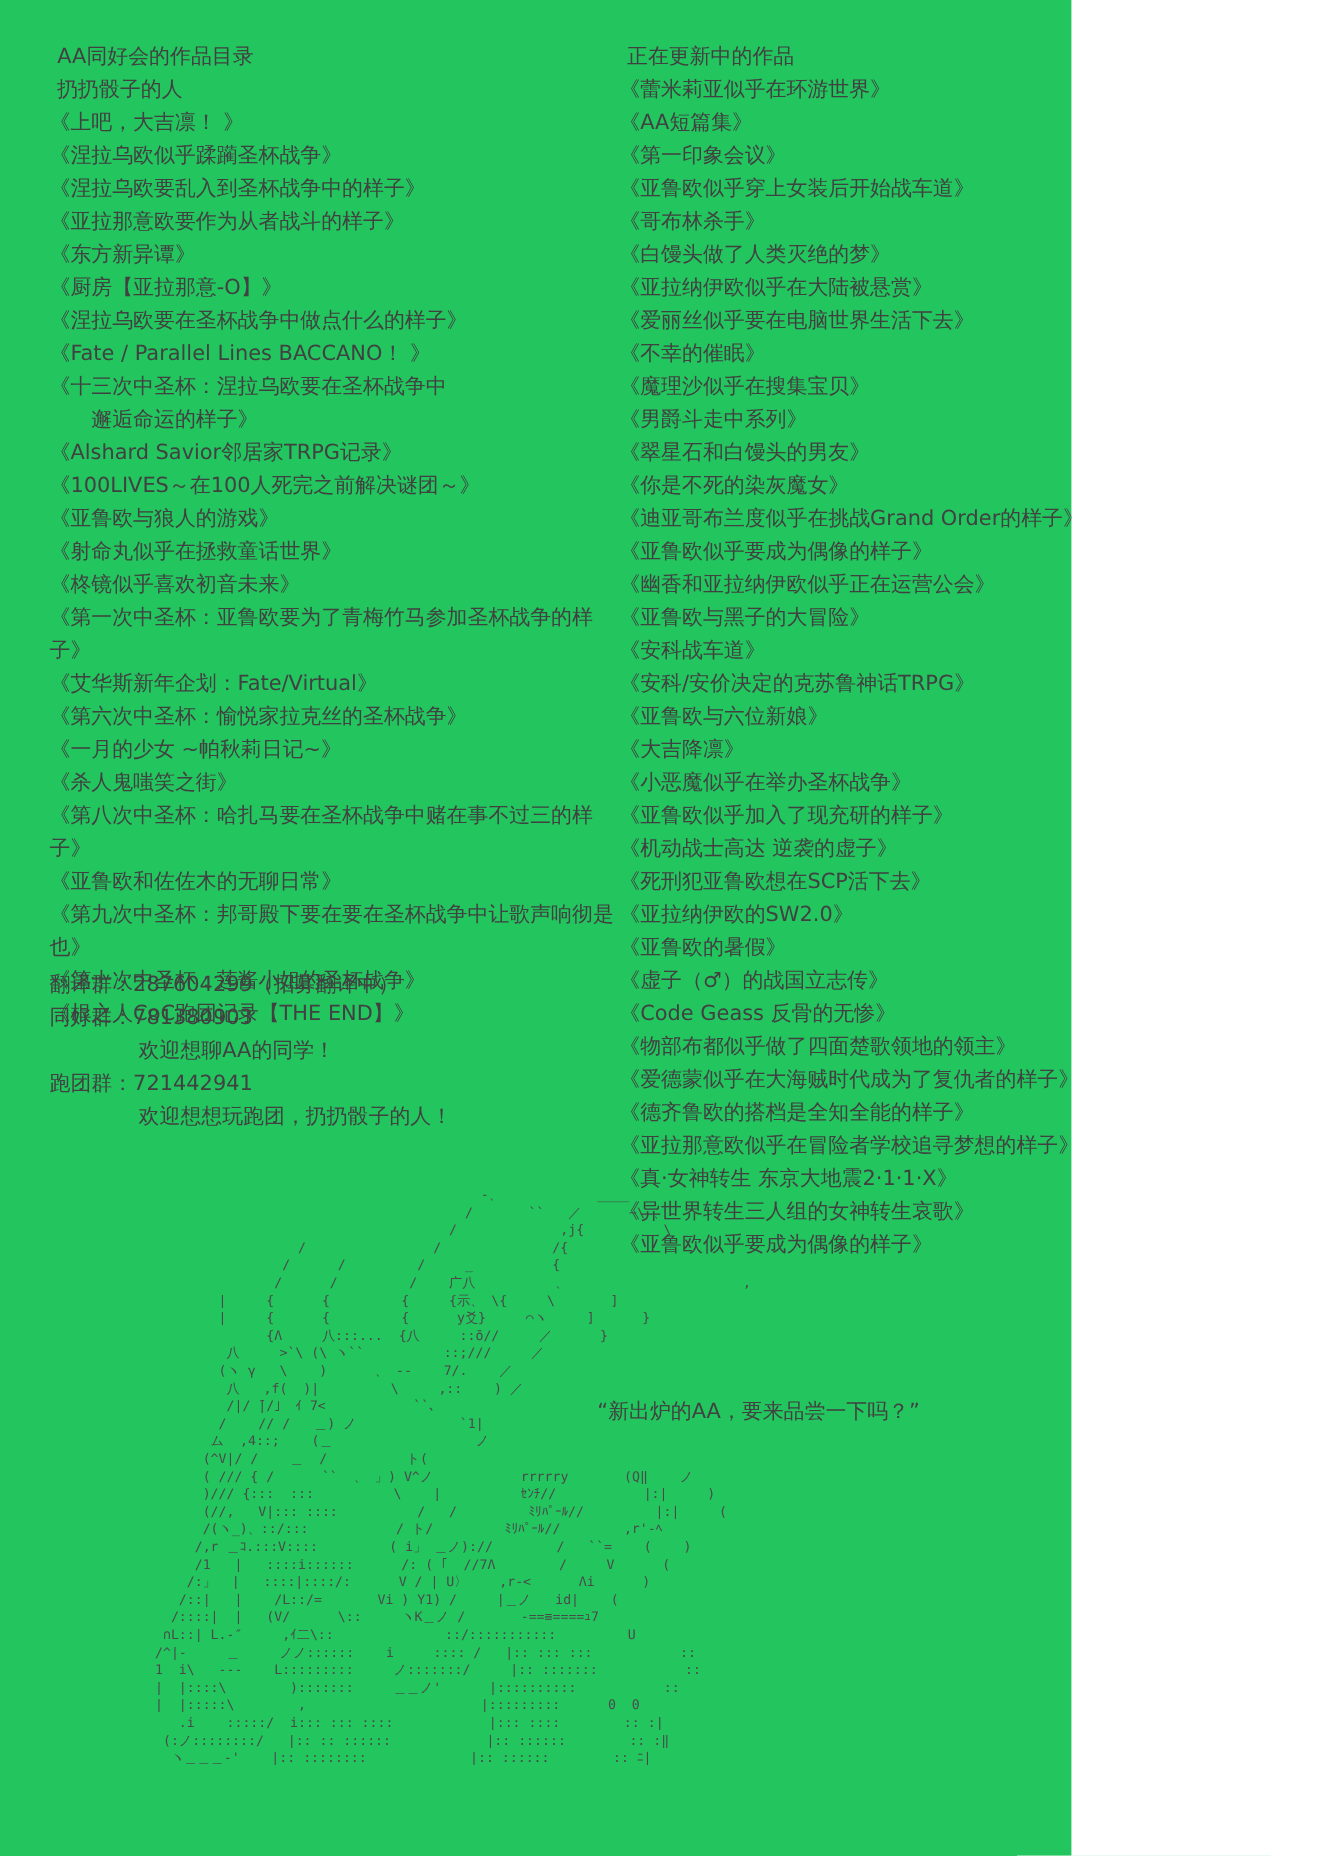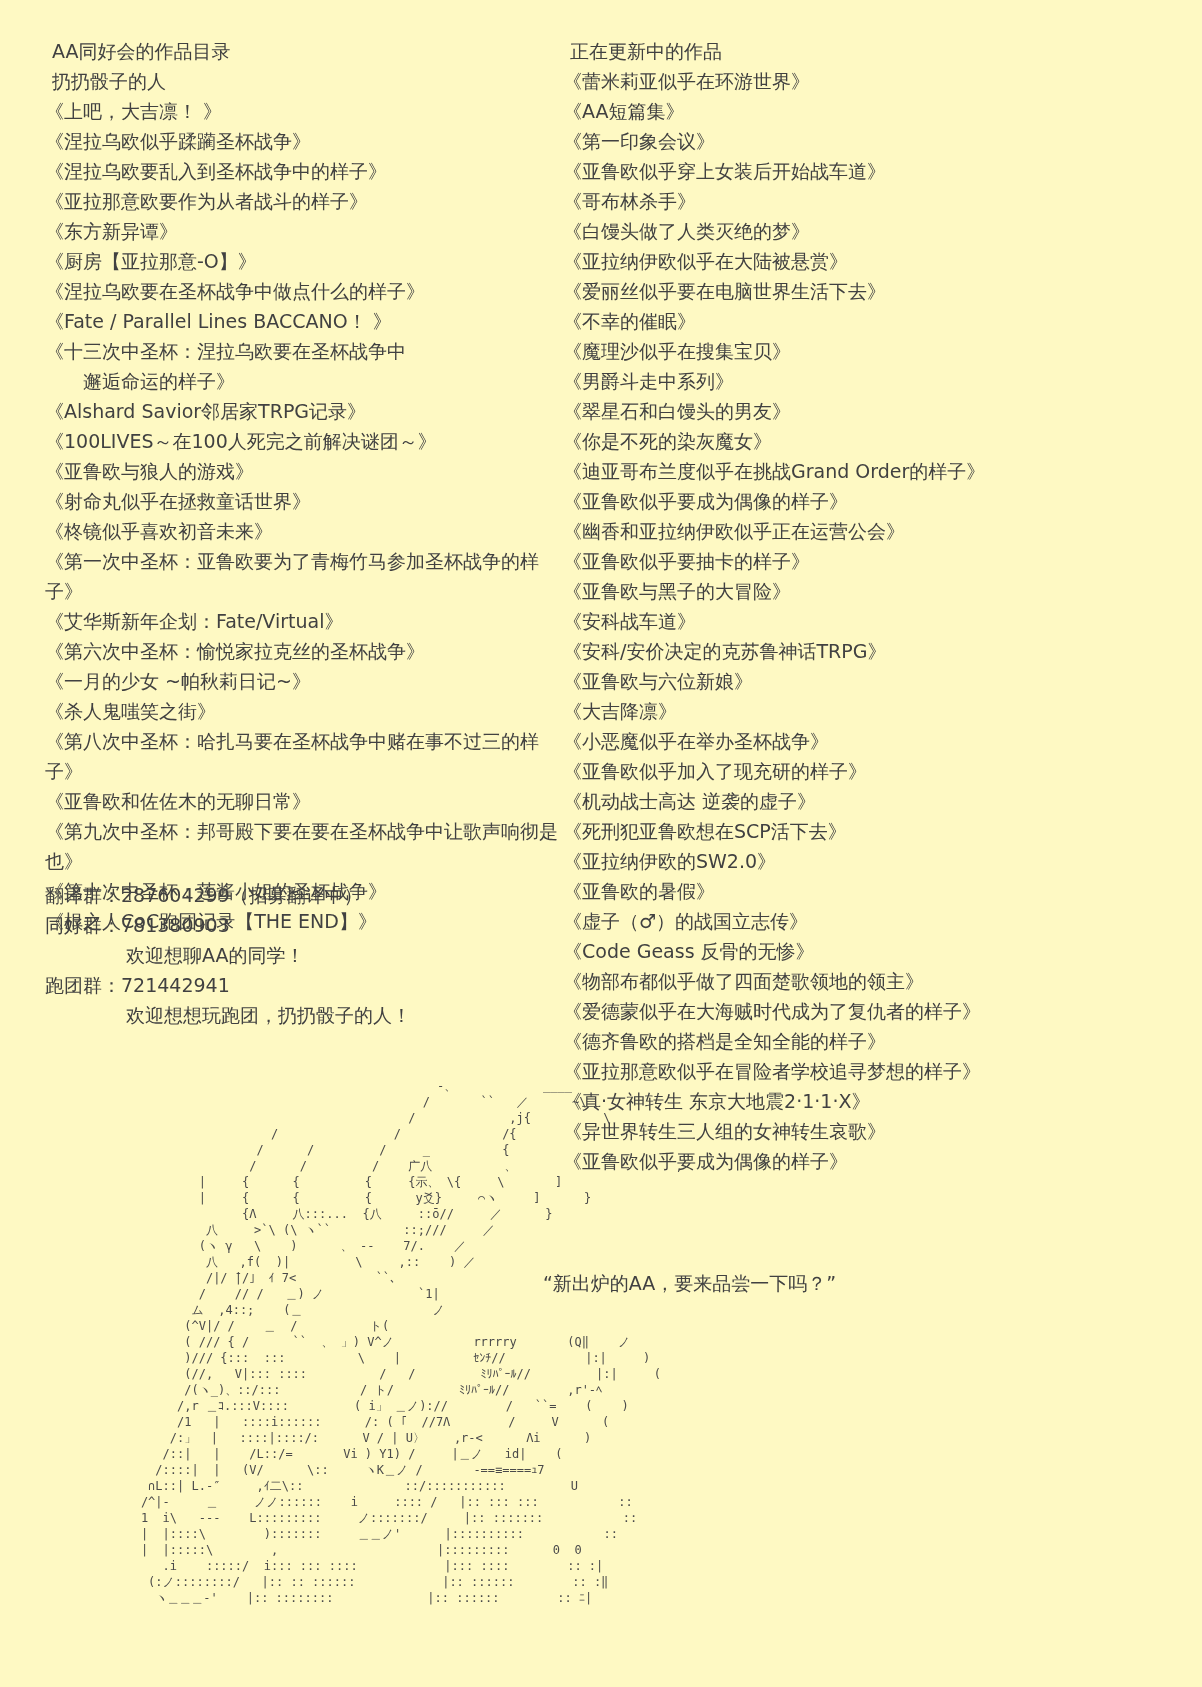--- a/index.html
+++ b/index.html
@@ -1,17 +1,17 @@
 <!DOCTYPE html>
 <html><head>
 <meta charset="utf-8">
 <style>
   html,body{margin:0;padding:0;background:#ffffff;}
   .page{
-    position:relative;width:1202px;height:1687px;background:#fef9c3;overflow:hidden;
+    position:relative;width:974px;height:1687px;background:#22c55e;overflow:hidden;
     font-family:"DejaVu Sans","Liberation Sans",sans-serif;color:#414141;
   }
   .col{position:absolute;top:36px;font-size:19px;line-height:30px;}
   .left-col{left:45px;width:530px;}
   .right-col{left:563px;width:639px;}
   .head{padding-left:7px;}
   .work{white-space:pre-line;}
   .contact{position:absolute;left:45px;top:880px;font-size:19px;line-height:30px;}
   .contact .note{padding-left:81px;}
   .quote{position:absolute;left:543px;top:1269px;font-size:19px;line-height:28px;}
@@ -70,21 +70,20 @@
         <div class="work">《亚拉纳伊欧似乎在大陆被悬赏》</div>
         <div class="work">《爱丽丝似乎要在电脑世界生活下去》</div>
         <div class="work">《不幸的催眠》</div>
         <div class="work">《魔理沙似乎在搜集宝贝》</div>
         <div class="work">《男爵斗走中系列》</div>
         <div class="work">《翠星石和白馒头的男友》</div>
         <div class="work">《你是不死的染灰魔女》</div>
         <div class="work">《迪亚哥布兰度似乎在挑战Grand Order的样子》</div>
         <div class="work">《亚鲁欧似乎要成为偶像的样子》</div>
         <div class="work">《幽香和亚拉纳伊欧似乎正在运营公会》</div>
-        <div class="work">《亚鲁欧似乎要抽卡的样子》</div>
         <div class="work">《亚鲁欧与黑子的大冒险》</div>
         <div class="work">《安科战车道》</div>
         <div class="work">《安科/安价决定的克苏鲁神话TRPG》</div>
         <div class="work">《亚鲁欧与六位新娘》</div>
         <div class="work">《大吉降凛》</div>
         <div class="work">《小恶魔似乎在举办圣杯战争》</div>
         <div class="work">《亚鲁欧似乎加入了现充研的样子》</div>
         <div class="work">《机动战士高达 逆袭的虚子》</div>
         <div class="work">《死刑犯亚鲁欧想在SCP活下去》</div>
         <div class="work">《亚拉纳伊欧的SW2.0》</div>

